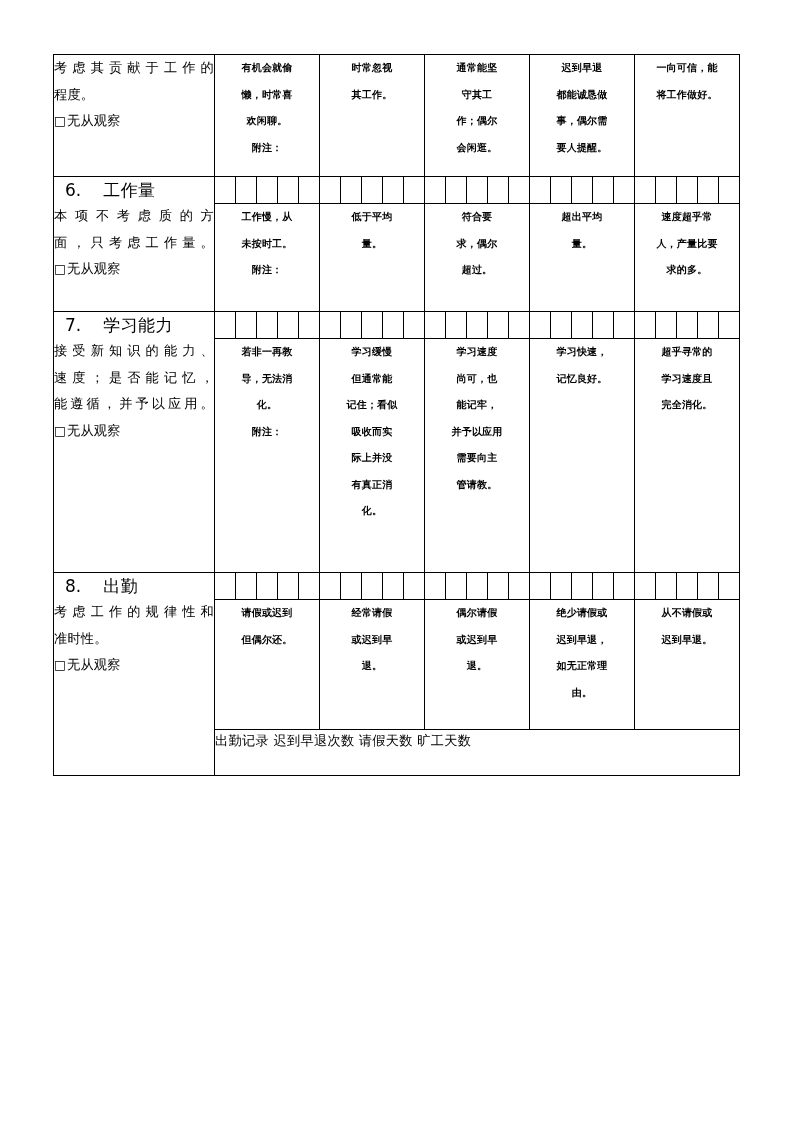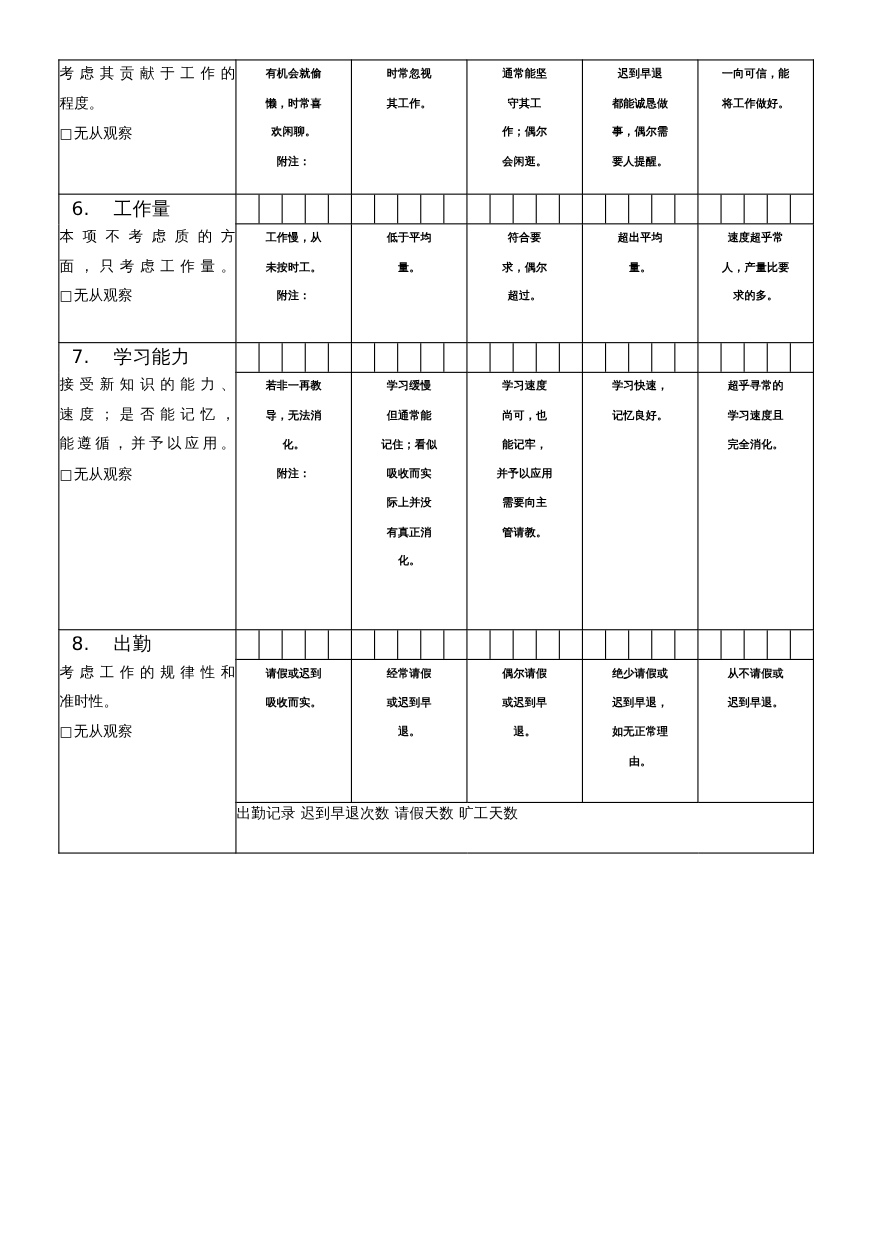--- a/index.html
+++ b/index.html
@@ -398,21 +398,21 @@
               <span class="bx"></span>
               <span class="bx"></span>
               <span class="bx"></span>
               <span class="bx"></span>
             </div>
           </td>
       </tr>
       <tr class="r8">
         <td class="rate-cell">
           <span class="ln">请假或迟到</span>
-          <span class="ln">吸收而实。</span>
+          <span class="ln">但偶尔还。</span>
         </td>
         <td class="rate-cell">
           <span class="ln">经常请假</span>
           <span class="ln">或迟到早</span>
           <span class="ln">退。</span>
         </td>
         <td class="rate-cell">
           <span class="ln">偶尔请假</span>
           <span class="ln">或迟到早</span>
           <span class="ln">退。</span>

